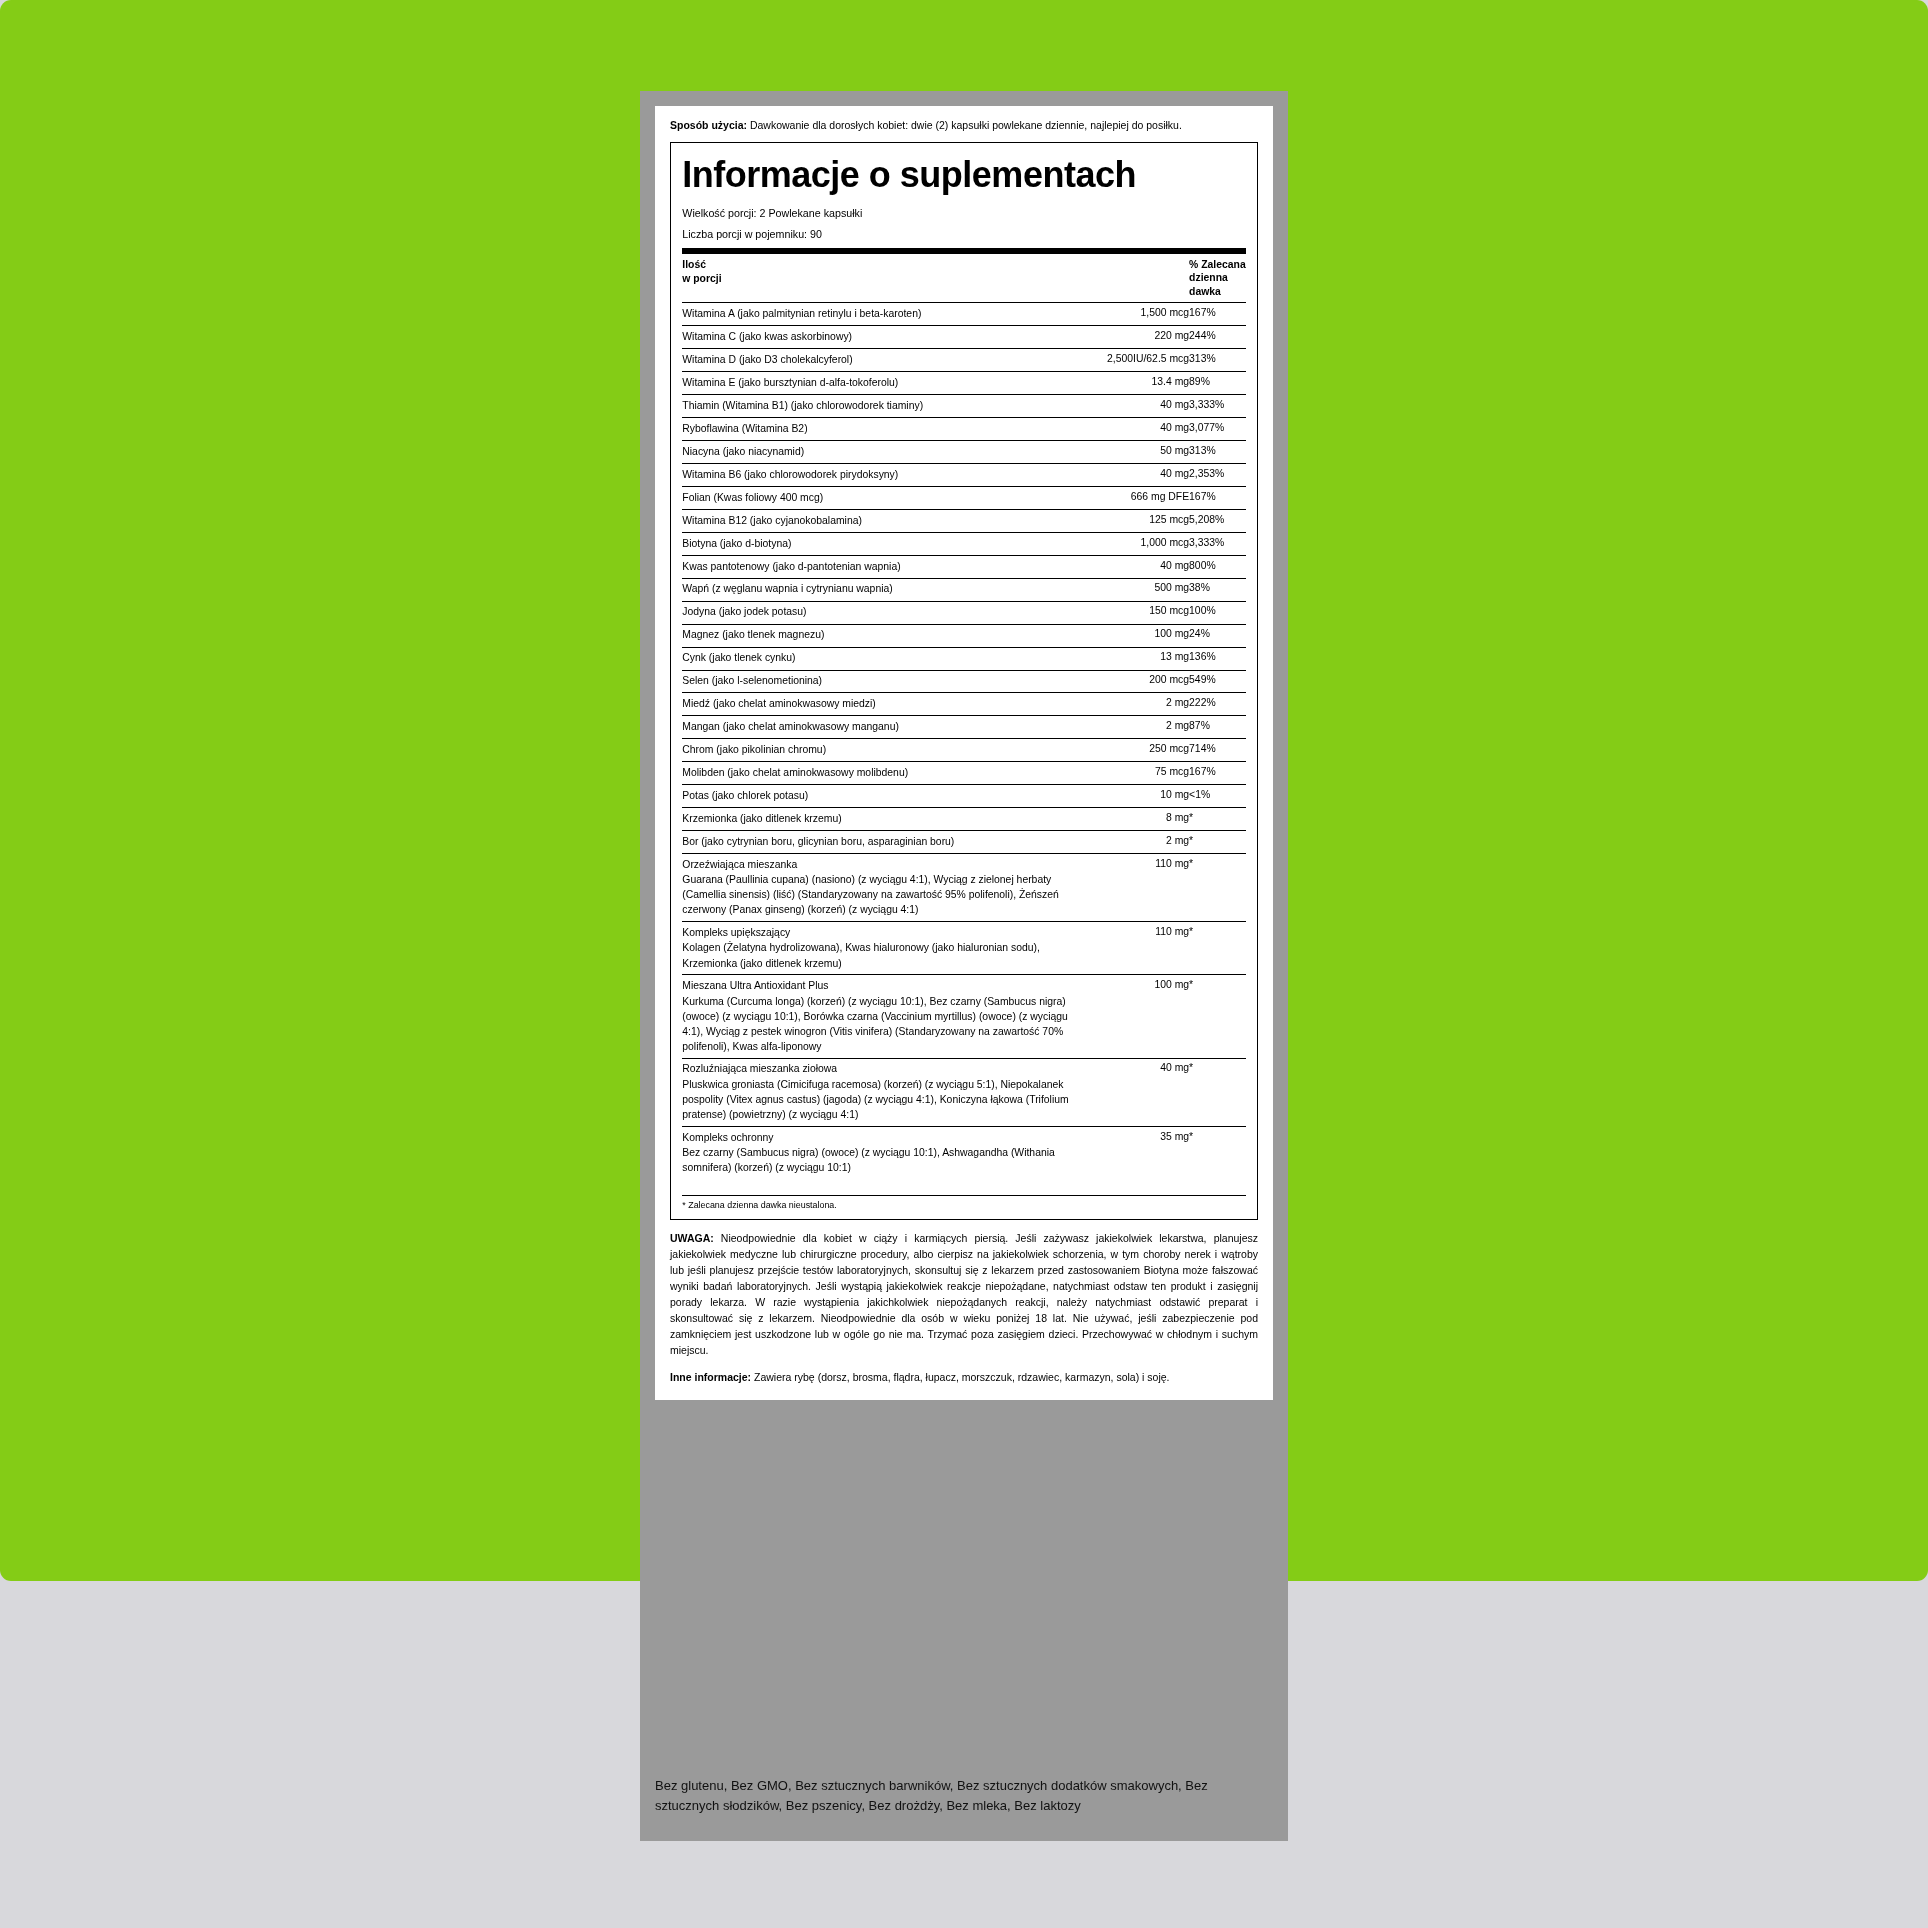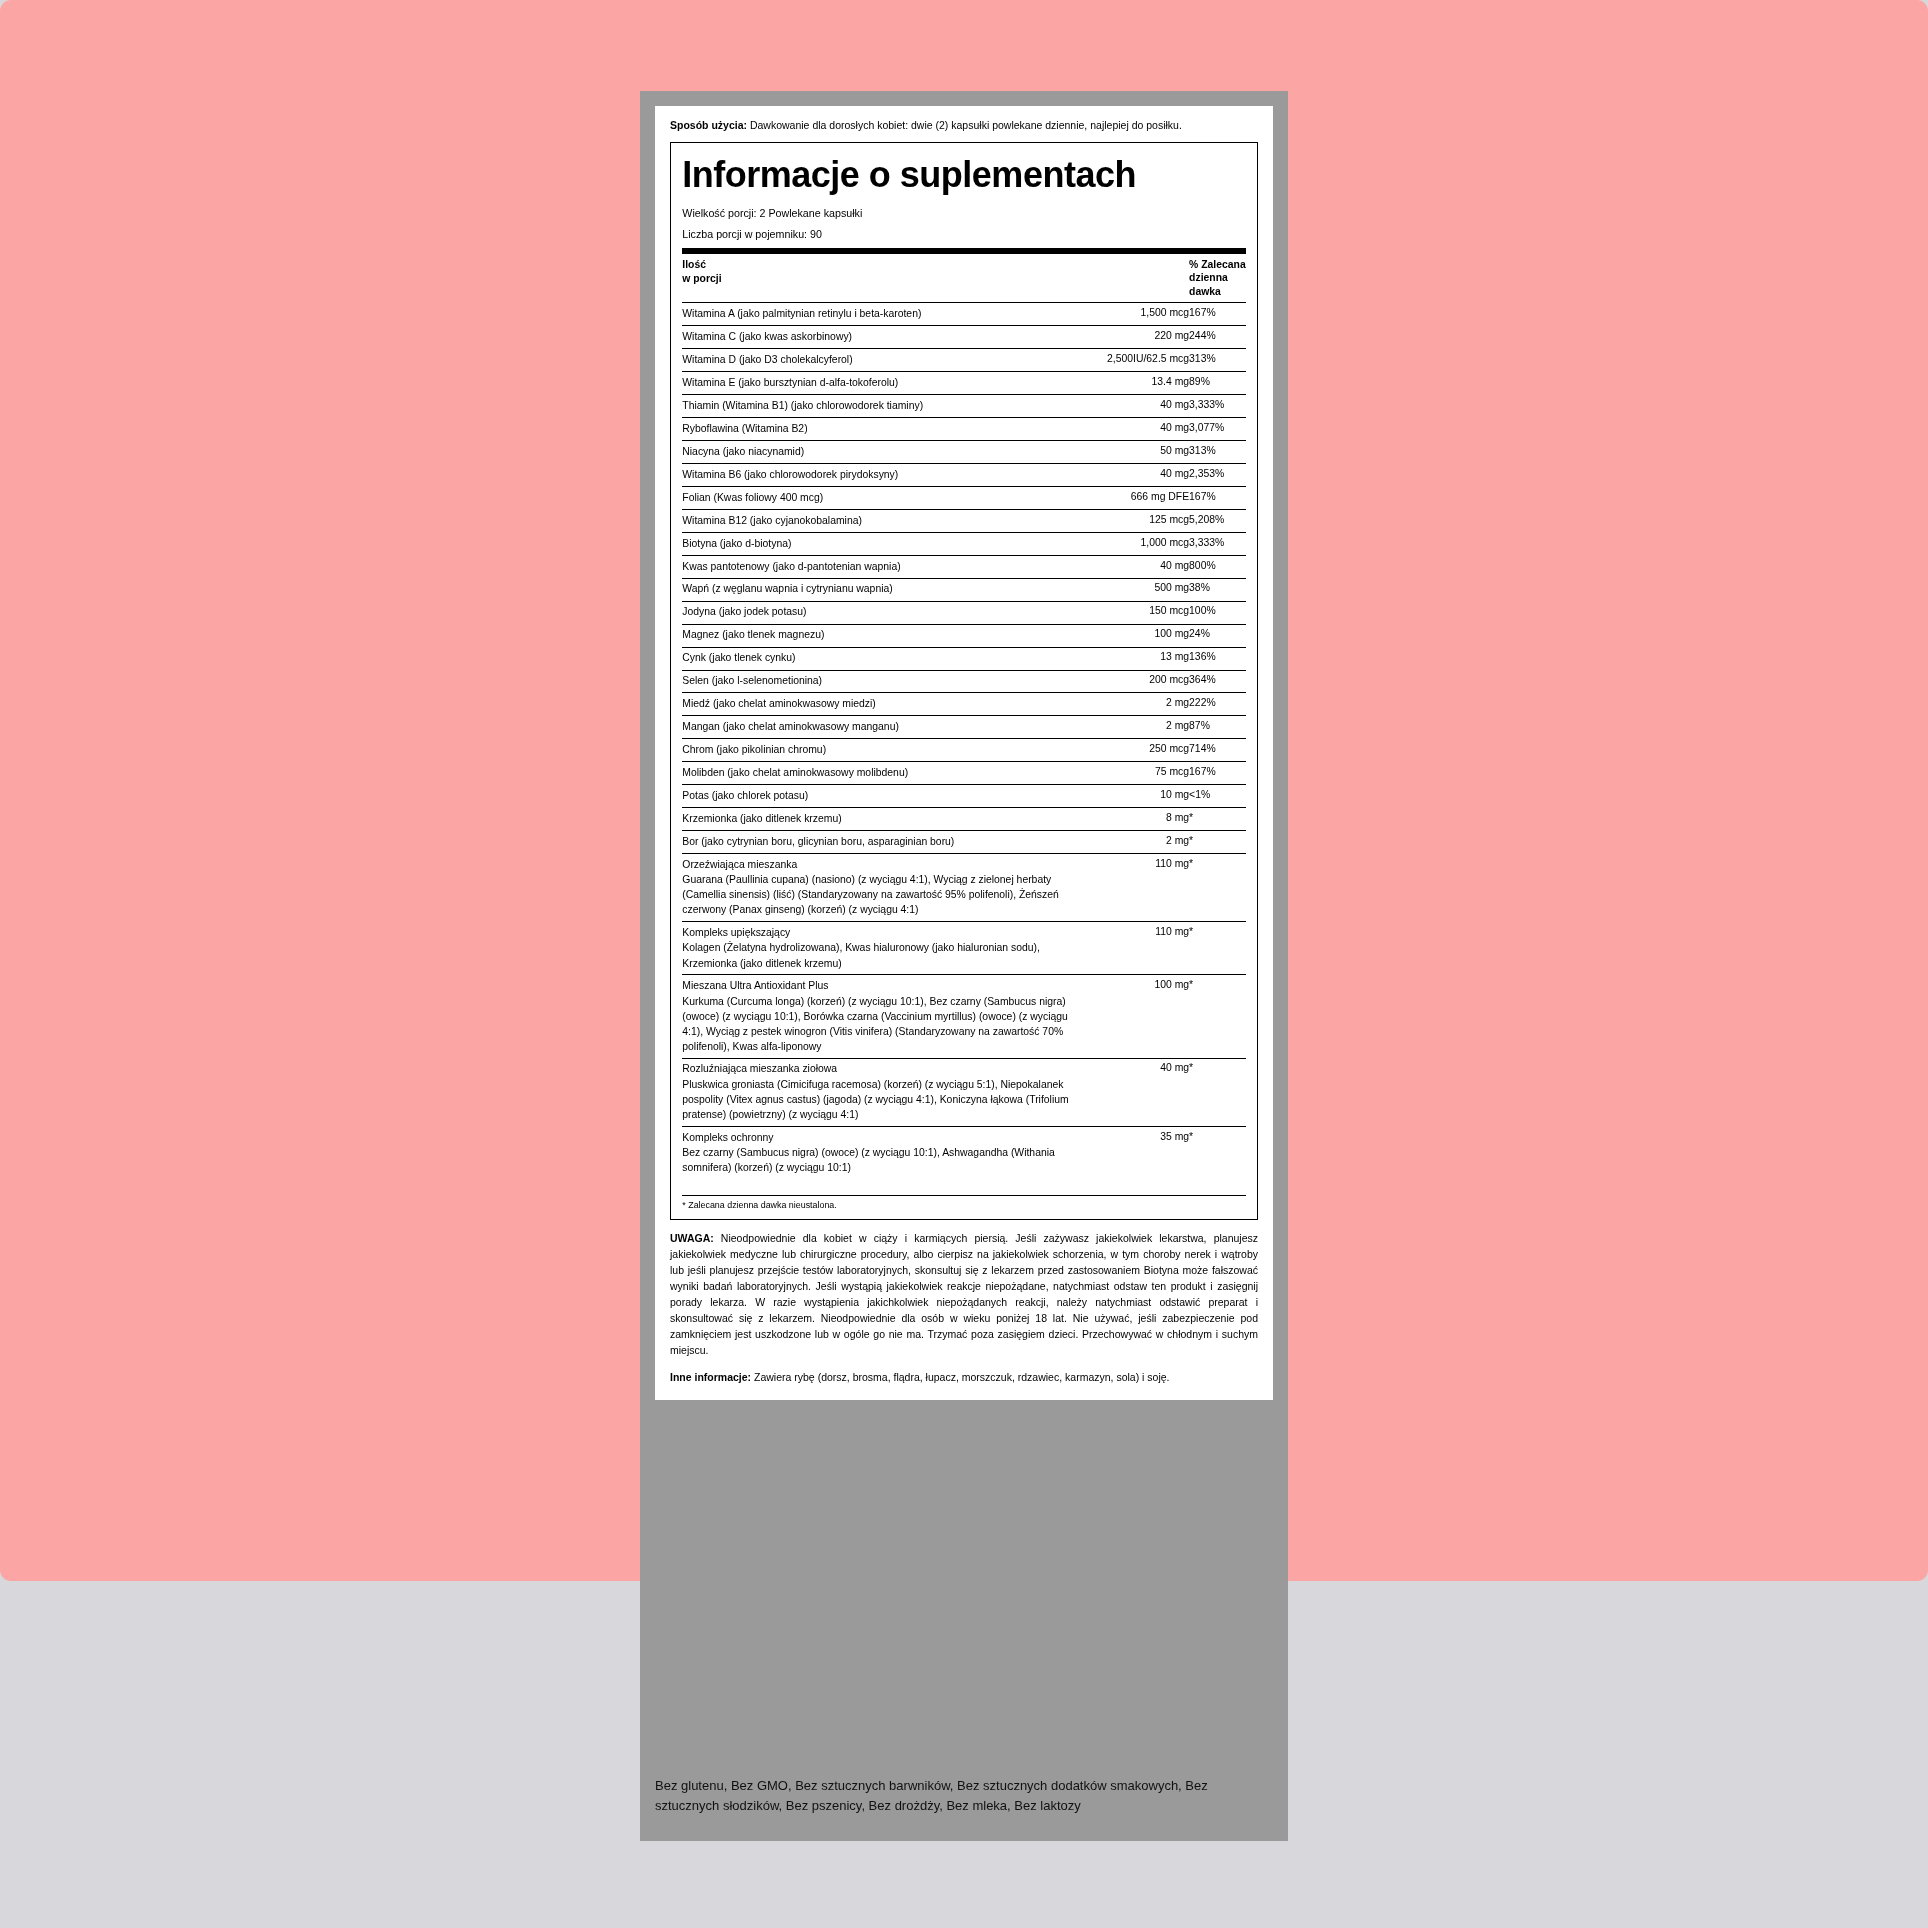--- a/index.html
+++ b/index.html
@@ -7,21 +7,21 @@
     padding: 0;
     background: #d8d8dc;
     width: 1928px;
     height: 1928px;
     font-family: "Liberation Sans", sans-serif;
   }
   #page {
     position: relative;
     width: 1928px;
     height: 1581px;
-    background: #fca5a5;
+    background: #84cc16;
     border-radius: 11px;
   }
   .label-card {
     position: absolute;
     left: 640px;
     top: 91px;
     width: 648px;
     height: 1750px;
     background: #9a9a9a;
   }
@@ -222,21 +222,21 @@
                 <td class="dv">24%</td>
               </tr>
               <tr>
                 <td class="name">Cynk (jako tlenek cynku)</td>
                 <td class="amt">13 mg</td>
                 <td class="dv">136%</td>
               </tr>
               <tr>
                 <td class="name">Selen (jako l-selenometionina)</td>
                 <td class="amt">200 mcg</td>
-                <td class="dv">364%</td>
+                <td class="dv">549%</td>
               </tr>
               <tr>
                 <td class="name">Miedź (jako chelat aminokwasowy miedzi)</td>
                 <td class="amt">2 mg</td>
                 <td class="dv">222%</td>
               </tr>
               <tr>
                 <td class="name">Mangan (jako chelat aminokwasowy manganu)</td>
                 <td class="amt">2 mg</td>
                 <td class="dv">87%</td>

